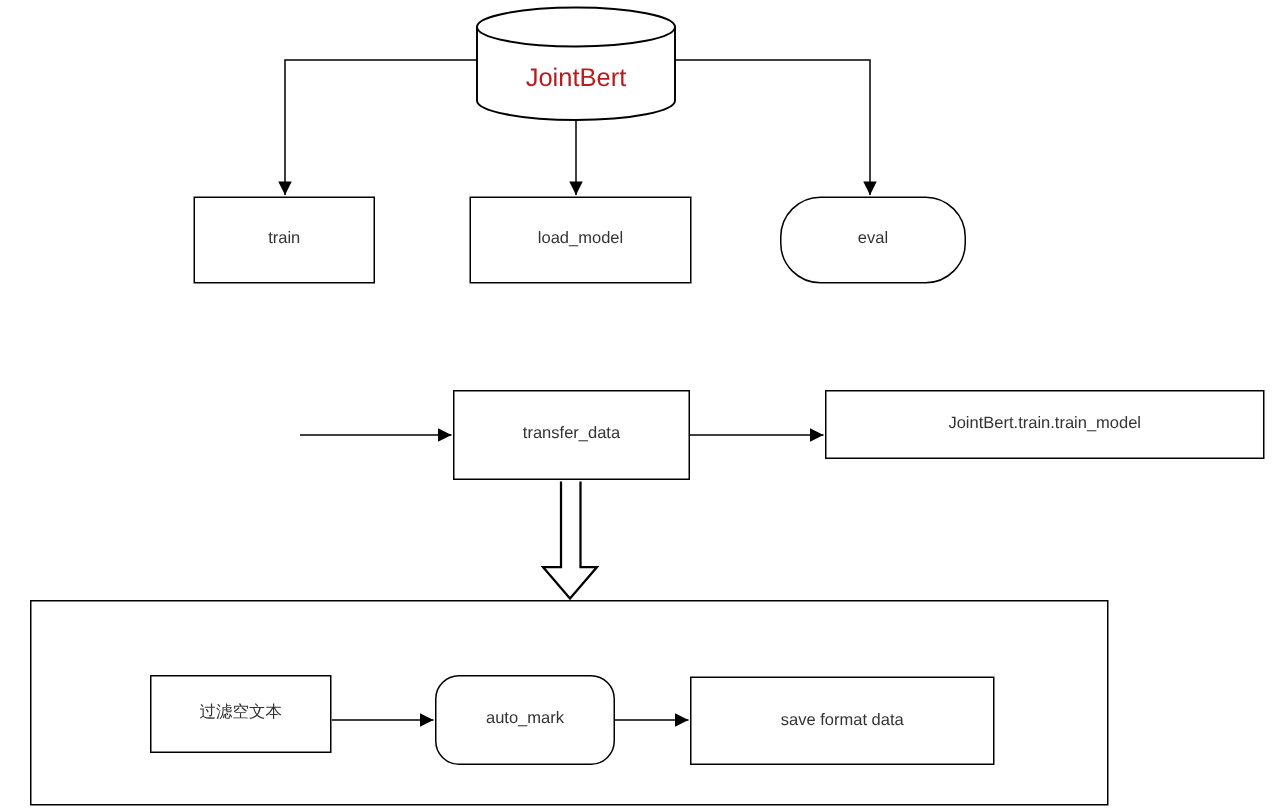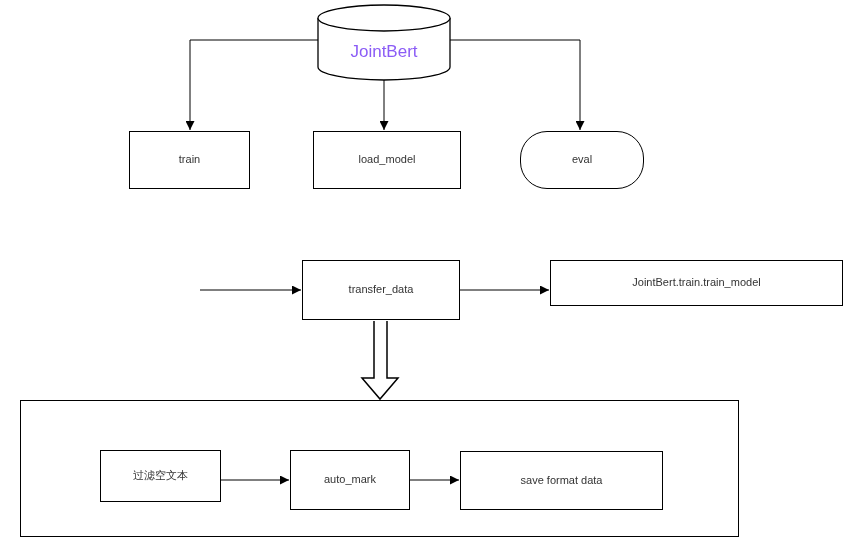--- a/index.html
+++ b/index.html
@@ -39,37 +39,37 @@
   .db-label {
     position: absolute;
     left: 318px;
     top: 38px;
     width: 132px;
     height: 28px;
     display: flex;
     align-items: center;
     justify-content: center;
     font-size: 17px;
-    color: #8b5cf6;
+    color: #b91c1c;
   }
   
   .n-train      { left: 129px; top: 131px; width: 121px; height: 58px; }
   .n-load-model { left: 313px; top: 131px; width: 148px; height: 58px; }
   .n-eval       { left: 520px; top: 131px; width: 124px; height: 58px; border-radius: 27px; }
   
   .n-component-train { left: 1px;   top: 261px; width: 199px; height: 59px; }
   .n-transfer-data   { left: 302px; top: 260px; width: 158px; height: 60px; }
   .n-train-model     { left: 550px; top: 260px; width: 293px; height: 46px; }
   
   .n-container {
     left: 20px; top: 400px; width: 719px; height: 137px;
     background: transparent;
   }
   .n-filter-empty { left: 100px; top: 450px; width: 121px; height: 52px; }
-  .n-auto-mark    { left: 290px; top: 450px; width: 120px; height: 60px; }
+  .n-auto-mark    { left: 290px; top: 450px; width: 120px; height: 60px; border-radius: 16px; }
   .n-save-format  { left: 460px; top: 451px; width: 203px; height: 59px; align-items: center; }
 </style>
 </head>
 <body>
 
 <div class="canvas">
 
   <svg class="wires" width="851" height="541" viewBox="0 0 851 541">
     <defs>
       <marker id="arrow" viewBox="0 0 10 10" refX="10" refY="5" markerWidth="11" markerHeight="9" orient="auto-start-reverse">

